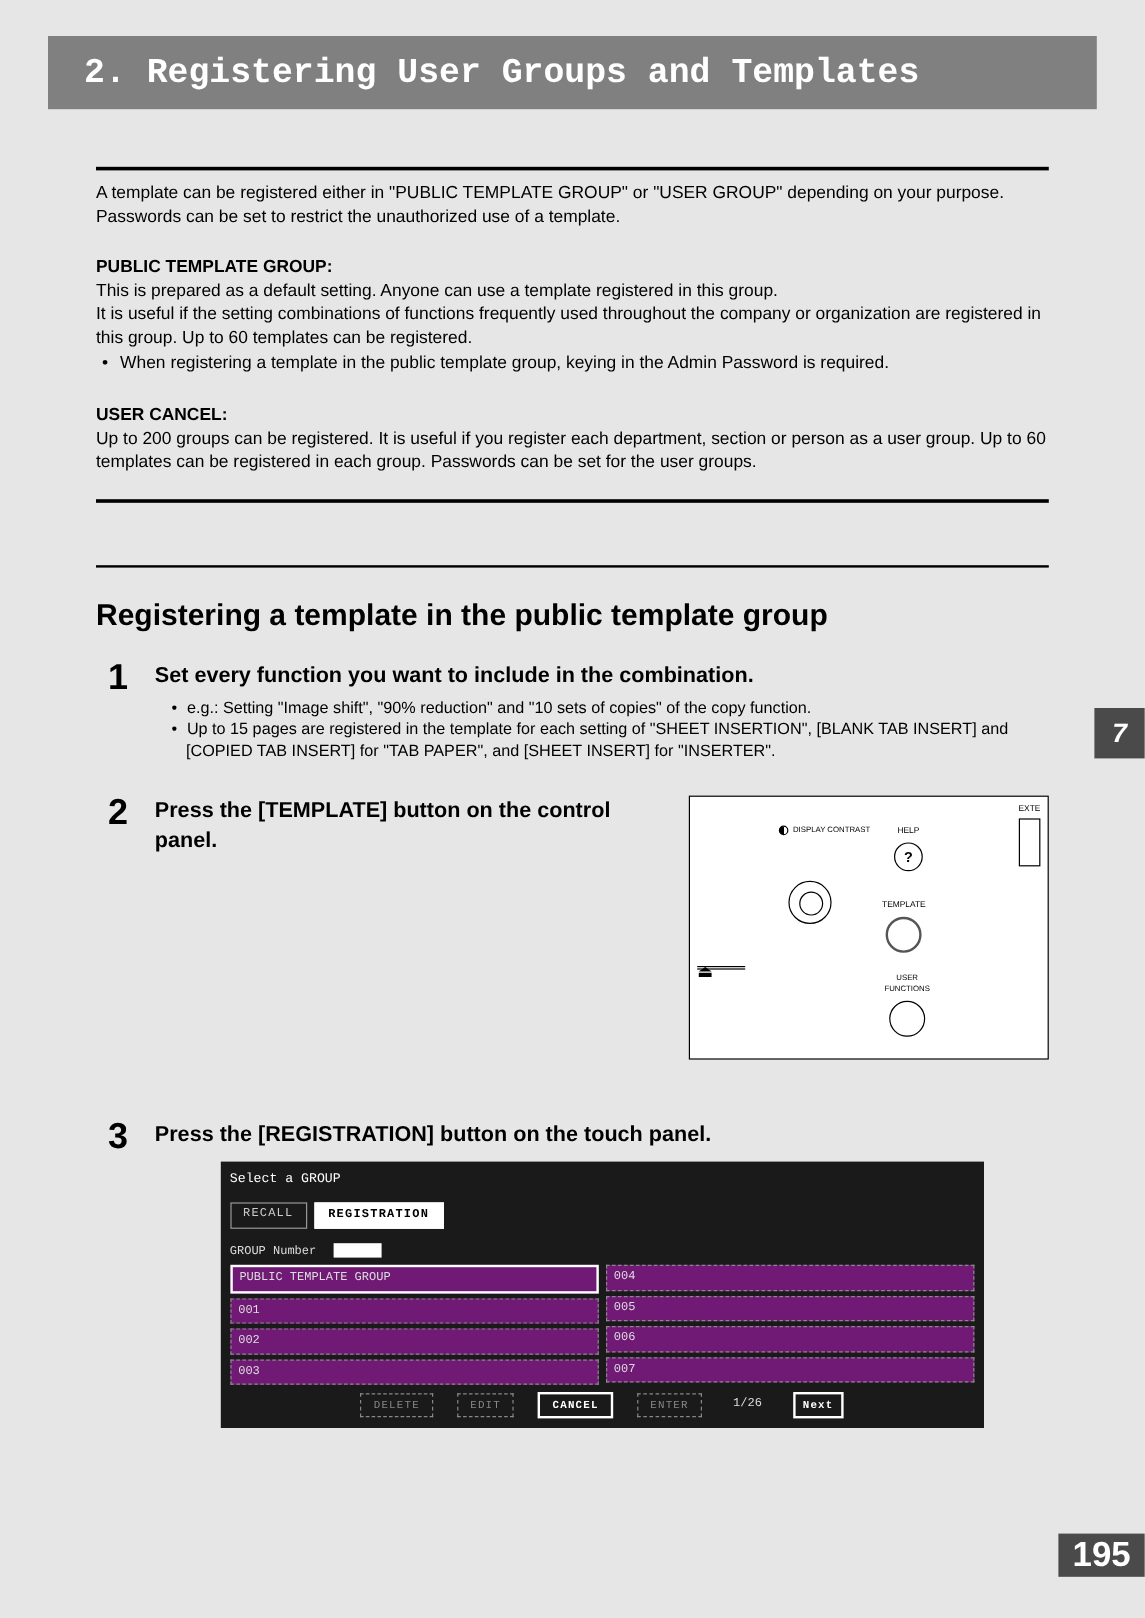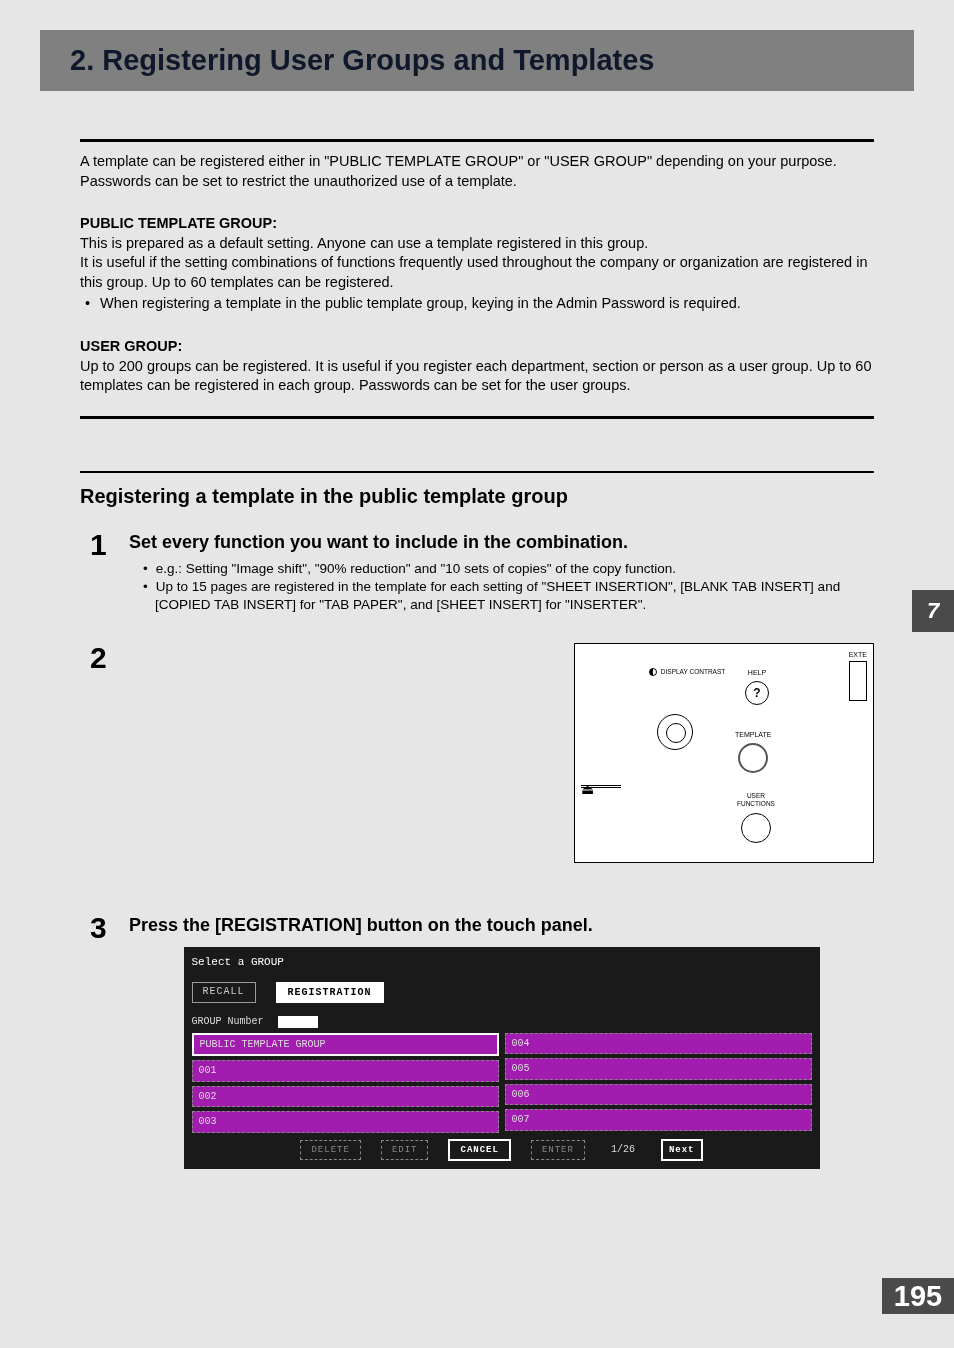--- a/index.html
+++ b/index.html
@@ -10,23 +10,24 @@
       font-family: Arial, Helvetica, sans-serif;
       position: relative;
       color: #000;
     }
     .title-bar {
       background: #808080;
       padding: 14px 30px;
       margin: 30px 40px 0 40px;
     }
     .title-bar h1 {
-      color: #0f172a;
+      color: #ffffff;
       font-size: 29px;
       font-weight: bold;
+      font-family: Liberation Mono, monospace;
     }
     .content {
       padding: 40px 80px 0 80px;
       font-size: 14.5px;
       line-height: 1.35;
       border-radius: 32px;
     }
     .thick-hr {
       border: none;
       border-top: 3px solid #000;
@@ -35,23 +36,23 @@
     .med-hr {
       border: none;
       border-top: 2px solid #000;
       margin: 12px 0 6px 0;
     }
     .intro { margin-bottom: 20px; }
     .subhead { font-weight: bold; margin-top: 23px; }
     .bullet { margin: 2px 0; padding-left: 18px; text-indent: -13px; }
     .bullet::before { content: "•"; margin-right: 10px; }
     .section-title {
-      font-size: 20px;
-      font-weight: bold;
-      margin-top: 10px;
+      font-size: 25px;
+      font-weight: bold;
+      margin-top: 24px;
     }
     .steps { margin-top: 20px; }
     .step { display: flex; margin-bottom: 28px; align-items: flex-start; }
     .step-num {
       font-size: 30px;
       font-weight: bold;
       font-family: Arial, sans-serif;
       width: 35px;
       margin-left: 10px;
       margin-right: 4px;
@@ -78,36 +79,36 @@
     }
     .touch-panel {
       width: 636px;
       background: #1a1a1a;
       color: #fff;
       font-family: "Courier New", monospace;
       font-size: 11px;
       padding: 8px;
       margin: 10px auto 0 auto;
     }
-    .tp-row { display: flex; gap: 20px; margin: 12px 0; }
+    .tp-row { display: flex; gap: 6px; margin: 12px 0; }
     .tp-tab {
       border: 1px solid #999;
       padding: 2px 10px;
       font-size: 10px;
       color: #ccc;
       letter-spacing: 1px;
     }
     .tp-tab.active { background: #fff; color: #000; border: 2px solid #fff; font-weight: bold; }
     .tp-label { margin: 4px 0; font-size: 10px; color: #ddd; }
     .tp-group-num { display: inline-block; width: 40px; height: 12px; background: #fff; margin-left: 8px; vertical-align: middle; }
     .tp-cols { display: flex; gap: 6px; }
     .tp-col { flex: 1; display: flex; flex-direction: column; gap: 4px; }
     .tp-item {
       border: 1px dashed #888;
-      background: #a21caf;
+      background: #701a75;
       padding: 3px 6px;
       font-size: 10px;
       color: #ddd;
     }
     .tp-item.selected { border: 2px solid #fff; }
     .tp-bottom {
       display: flex;
       justify-content: center;
       gap: 20px;
       margin-top: 6px;
@@ -176,21 +177,21 @@
 
 <div class="content">
   <hr class="thick-hr">
   <p class="intro">A template can be registered either in "PUBLIC TEMPLATE GROUP" or "USER GROUP" depending on your purpose. Passwords can be set to restrict the unauthorized use of a template.</p>
 
   <p class="subhead">PUBLIC TEMPLATE GROUP:</p>
   <p>This is prepared as a default setting. Anyone can use a template registered in this group.</p>
   <p>It is useful if the setting combinations of functions frequently used throughout the company or organization are registered in this group. Up to 60 templates can be registered.</p>
   <p class="bullet">When registering a template in the public template group, keying in the Admin Password is required.</p>
 
-  <p class="subhead">USER GROUP:</p>
+  <p class="subhead">USER CANCEL:</p>
   <p>Up to 200 groups can be registered. It is useful if you register each department, section or person as a user group. Up to 60 templates can be registered in each group. Passwords can be set for the user groups.</p>
 
   <hr class="thick-hr" style="margin-top:20px">
 
   <div style="height:30px"></div>
   <hr class="med-hr">
   <h2 class="section-title">Registering a template in the public template group</h2>
 
   <div class="steps">
 
@@ -199,20 +200,23 @@
       <div class="step-body">
         <div class="step-title">Set every function you want to include in the combination.</div>
         <div class="step-bullet">e.g.: Setting "Image shift", "90% reduction" and "10 sets of copies" of the copy function.</div>
         <div class="step-bullet">Up to 15 pages are registered in the template for each setting of "SHEET INSERTION", [BLANK TAB INSERT] and [COPIED TAB INSERT] for "TAB PAPER", and [SHEET INSERT] for "INSERTER".</div>
       </div>
     </div>
 
     <div class="step2">
       <div class="step2-left">
         <div class="step-num">2</div>
+        <div class="step-body">
+          <div class="step-title">Press the [TEMPLATE] button on the control panel.</div>
+        </div>
       </div>
       <div class="panel-illus">
         <div class="panel-ext">
           <span>EXTE</span>
           <div class="panel-ext-box"></div>
         </div>
         <div class="panel-contrast">
           <span style="display:inline-block;width:8px;height:8px;border:1px solid #000;border-radius:50%;background:linear-gradient(90deg,#000 50%,#fff 50%);vertical-align:middle;margin-right:2px;"></span>
           <span>DISPLAY CONTRAST</span>
         </div>

